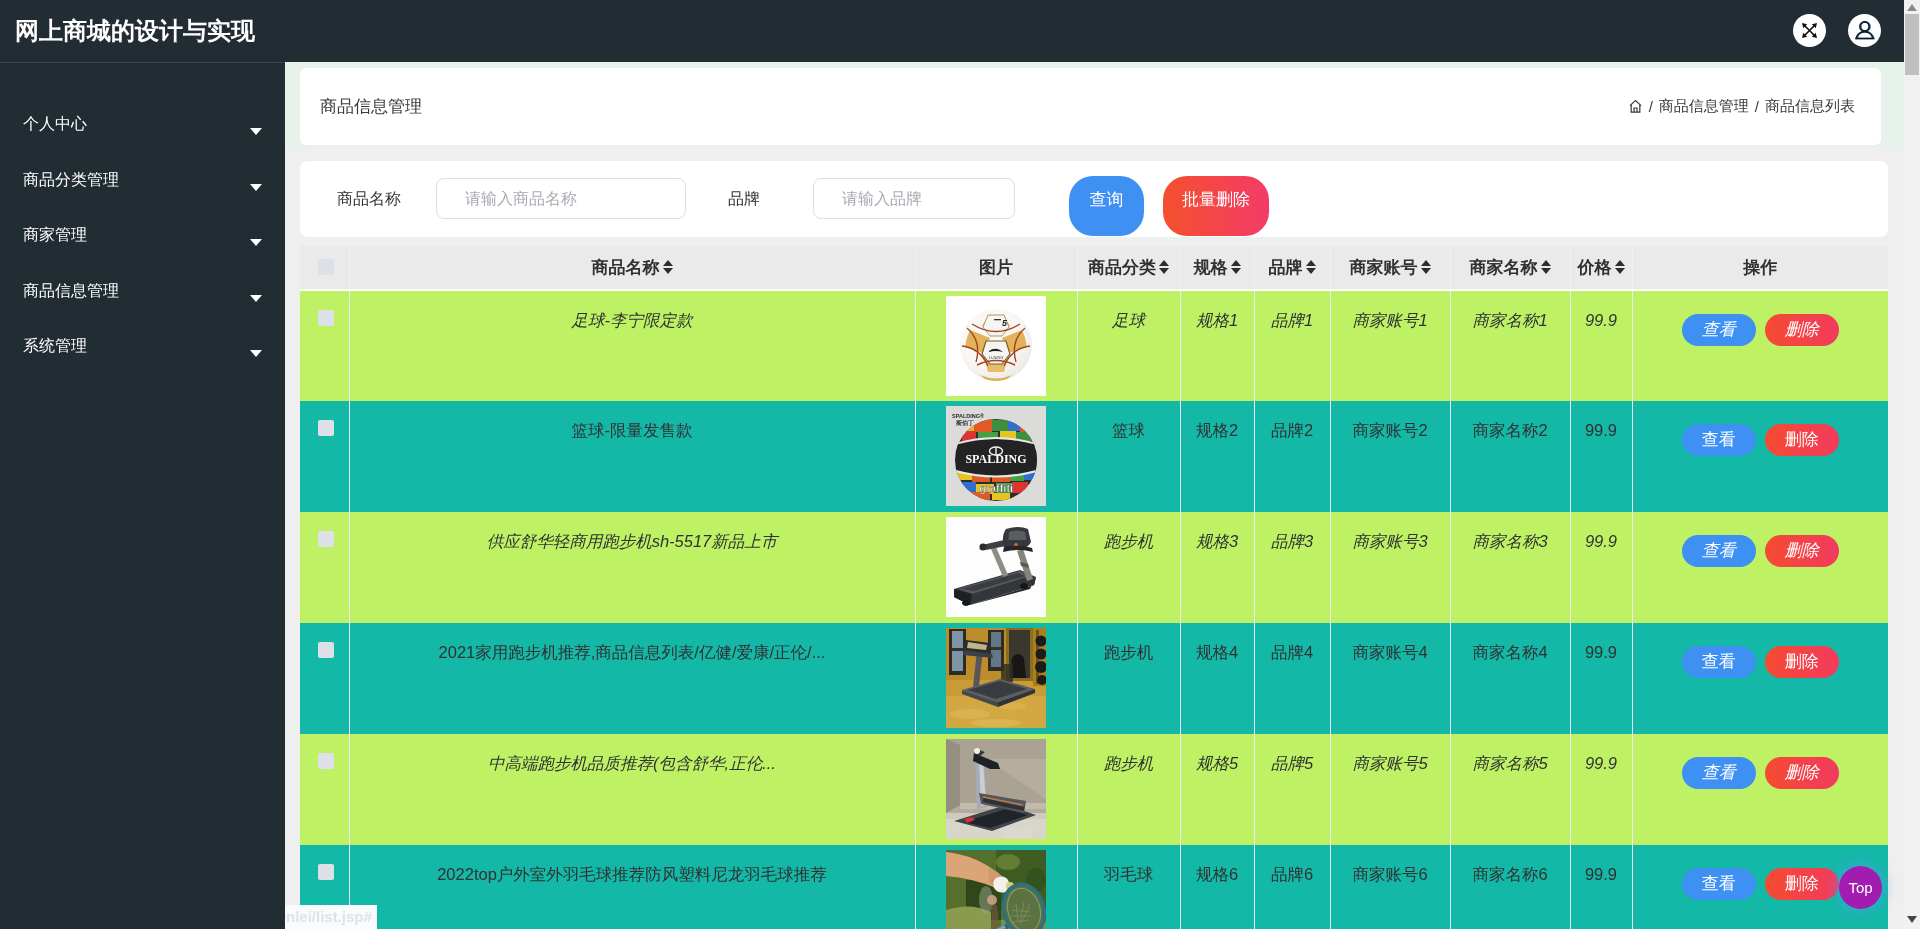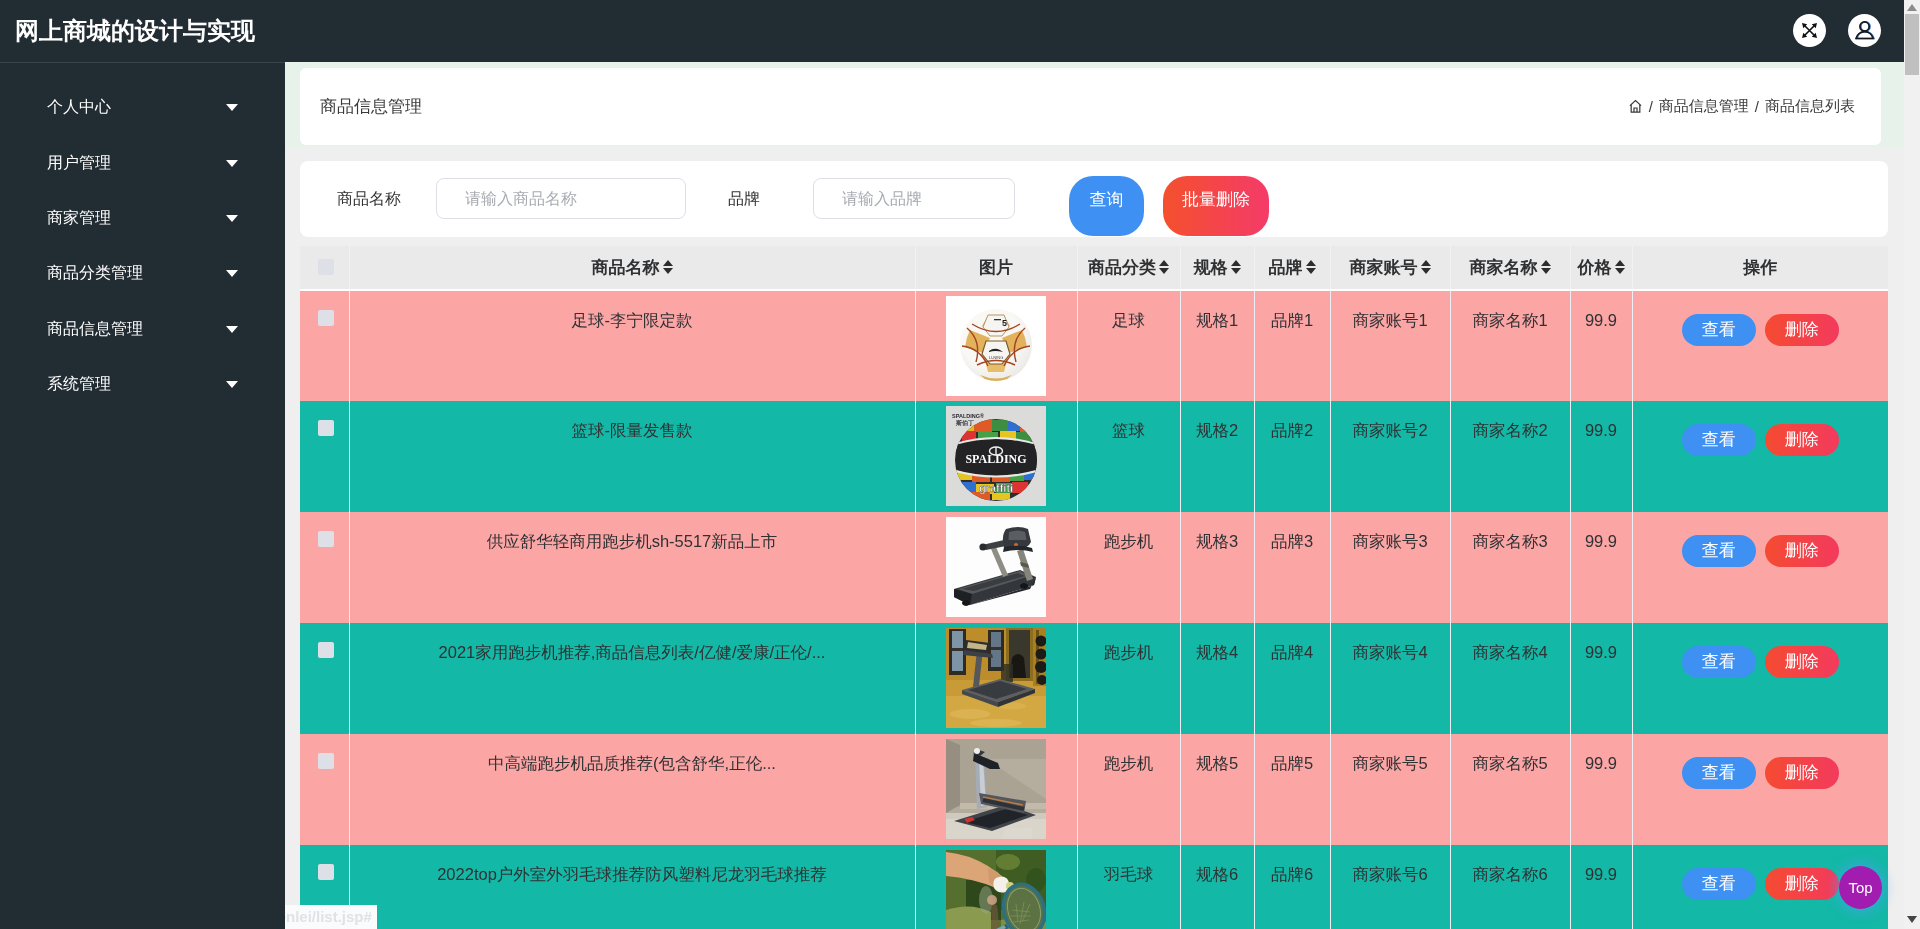--- a/index.html
+++ b/index.html
@@ -3,38 +3,38 @@
 <meta charset="utf-8">
 <title>网上商城的设计与实现</title>
 <style>
 * { margin:0; padding:0; box-sizing:border-box; }
 html,body { width:1920px; height:929px; overflow:hidden; font-family:"Liberation Sans",sans-serif; background:#efefef; }
 #hdr { position:absolute; left:0; top:0; width:1920px; height:62px; background:#222c33; z-index:5; }
 #hdr h1 { position:absolute; left:15px; top:0; line-height:62px; font-size:24px; font-weight:bold; color:#fff; letter-spacing:0px; }
 .hcirc { position:absolute; top:14px; width:33px; height:33px; border-radius:50%; background:#fff; }
 #side { position:absolute; left:0; top:62px; width:285px; height:867px; background:#222c33; border-top:1px solid #39434a; z-index:4; }
 #side ul { list-style:none; padding-top:17px; }
-#side li { height:55.4px; display:flex; align-items:center; justify-content:space-between; padding:0 47px; color:#fff; font-size:16px; }
+#side li { height:55.4px; display:flex; align-items:flex-end; justify-content:space-between; padding:0 23px; color:#fff; font-size:16px; }
 .caret { width:0; height:0; border-left:6px solid transparent; border-right:6px solid transparent; border-top:7px solid #fff; }
 #main { position:absolute; left:285px; top:62px; width:1619px; height:867px; background:#efefef; }
 #greenband { position:absolute; left:0; top:0; width:1619px; height:85px; background:#e6f2ea; border-top-left-radius:8px; }
 #titlecard { position:absolute; left:15px; top:6px; width:1581px; height:77px; background:#fff; border-radius:6px; }
 #titlecard .t { position:absolute; left:20px; top:0; line-height:77px; font-size:17px; color:#3a3a3a; }
 #bread { position:absolute; right:26px; top:0; height:77px; display:flex; align-items:center; font-size:15px; color:#3a3a3a; gap:6px; }
 #searchcard { position:absolute; left:15px; top:99px; width:1588px; height:76px; background:#fff; border-radius:8px; }
 .slabel { position:absolute; top:0; line-height:76px; font-size:16px; color:#333; }
 .sinput { position:absolute; top:17px; height:41px; border:1px solid #dcdfe6; border-radius:8px; background:#fff; font-size:16px; color:#a8abb2; padding-left:28px; line-height:39px; }
 .btn { position:absolute; top:15px; height:60px; border-radius:24px; color:#fff; font-size:17px; text-align:center; line-height:47px; }
 #btnq { left:769px; width:75px; background:#3e90f3; }
 #btnd { left:863px; width:106px; background:linear-gradient(90deg,#f4502d,#f43b69); }
 #tbl { position:absolute; left:15px; top:184px; width:1588px; border-collapse:collapse; table-layout:fixed; }
 #tbl th { height:44px; background:#eaeaea; font-size:17px; font-weight:bold; color:#303133; border-right:1px solid #f2f2f2; border-bottom:2px solid #fff; text-align:center; vertical-align:middle; }
 #tbl td { height:111px; border-right:1px solid #ebeef5; vertical-align:top; text-align:center; font-size:16.5px; color:#303133; }
 #tbl th:last-child, #tbl td:last-child { border-right:none; }
-#tbl tr.odd td { background:#fca5a5; }
+#tbl tr.odd td { background:#bef264;font-style:italic; }
 #tbl tr.even td { background:#14b8a6; }
 #tbl td.txt { padding-top:17px; line-height:24px; }
 #tbl td.img { padding-top:5px; } #tbl td.img svg { display:block; margin:0 auto; }
 #tbl td.ops { padding-top:23px; }
 .cb { display:inline-block; width:16px; height:16px; background:#dde1e7; border-radius:2px; margin-left:3px; }
 th .cb { margin-top:4px; }
 td .cb { margin-top:19px; }
 .sort { display:inline-block; vertical-align:middle; margin-left:3px; margin-top:-3px; }
 .sort i { display:block; width:0; height:0; border-left:5px solid transparent; border-right:5px solid transparent; }
 .sort .up { border-bottom:6px solid #2d2d2d; margin-bottom:2px; }
@@ -80,29 +80,25 @@
       </svg>
   </div>
 </div>
 <div id="side">
   <ul>
     <li>
         <span>个人中心</span>
         <span class="caret"></span>
       </li>
     <li>
-        <span>用户管理</span>
+        <span>商品分类管理</span>
         <span class="caret"></span>
       </li>
     <li>
         <span>商家管理</span>
-        <span class="caret"></span>
-      </li>
-    <li>
-        <span>商品分类管理</span>
         <span class="caret"></span>
       </li>
     <li>
         <span>商品信息管理</span>
         <span class="caret"></span>
       </li>
     <li>
         <span>系统管理</span>
         <span class="caret"></span>
       </li>

